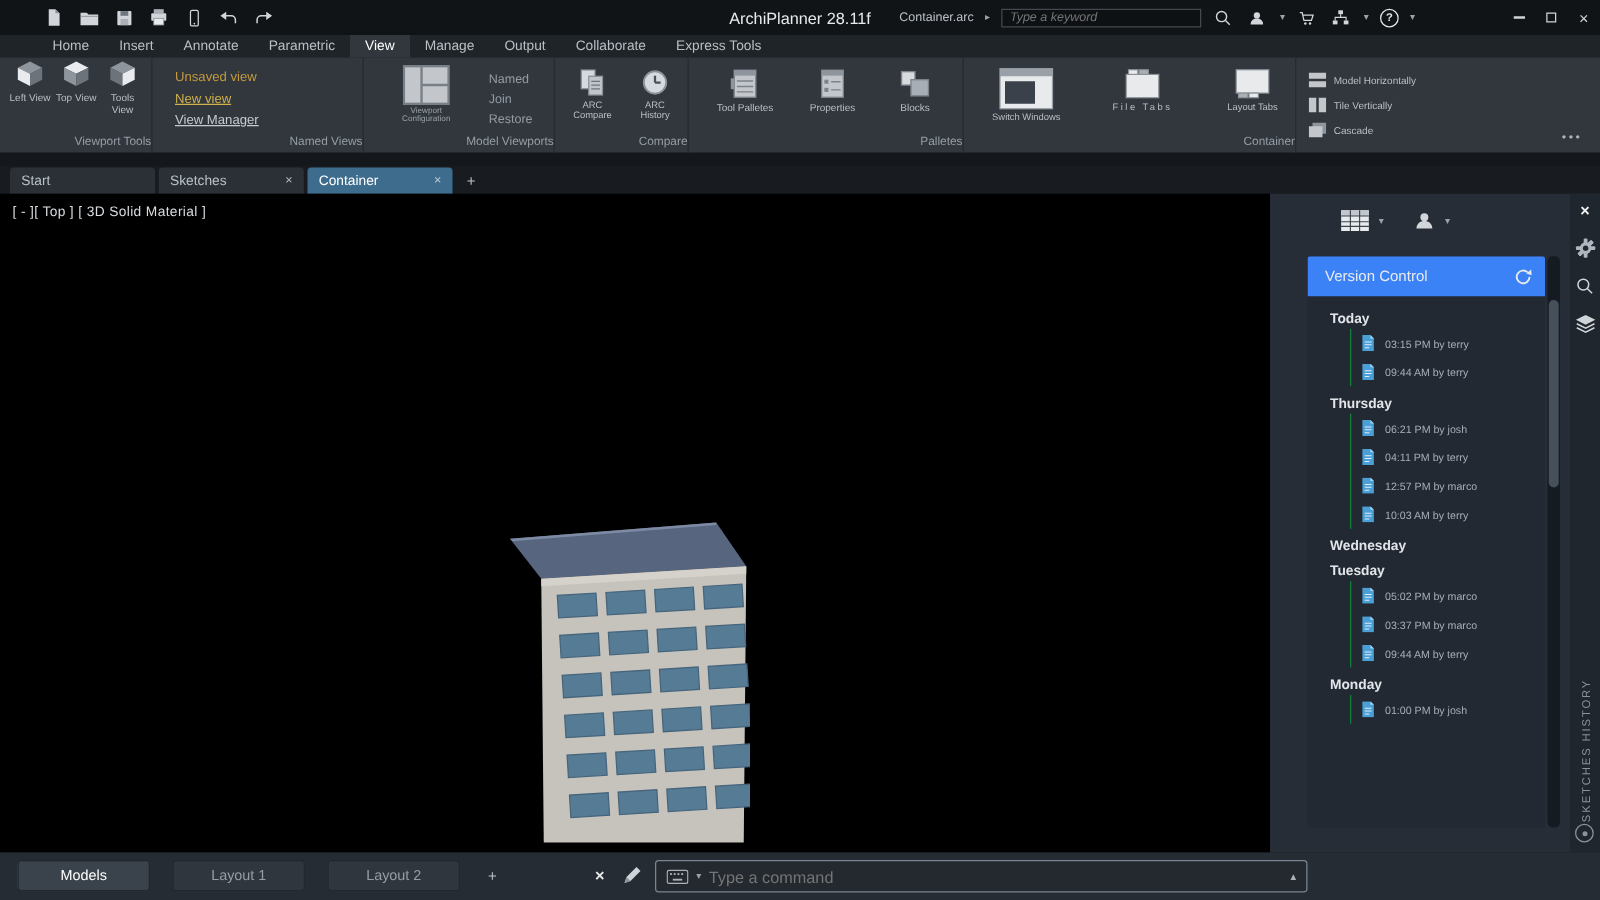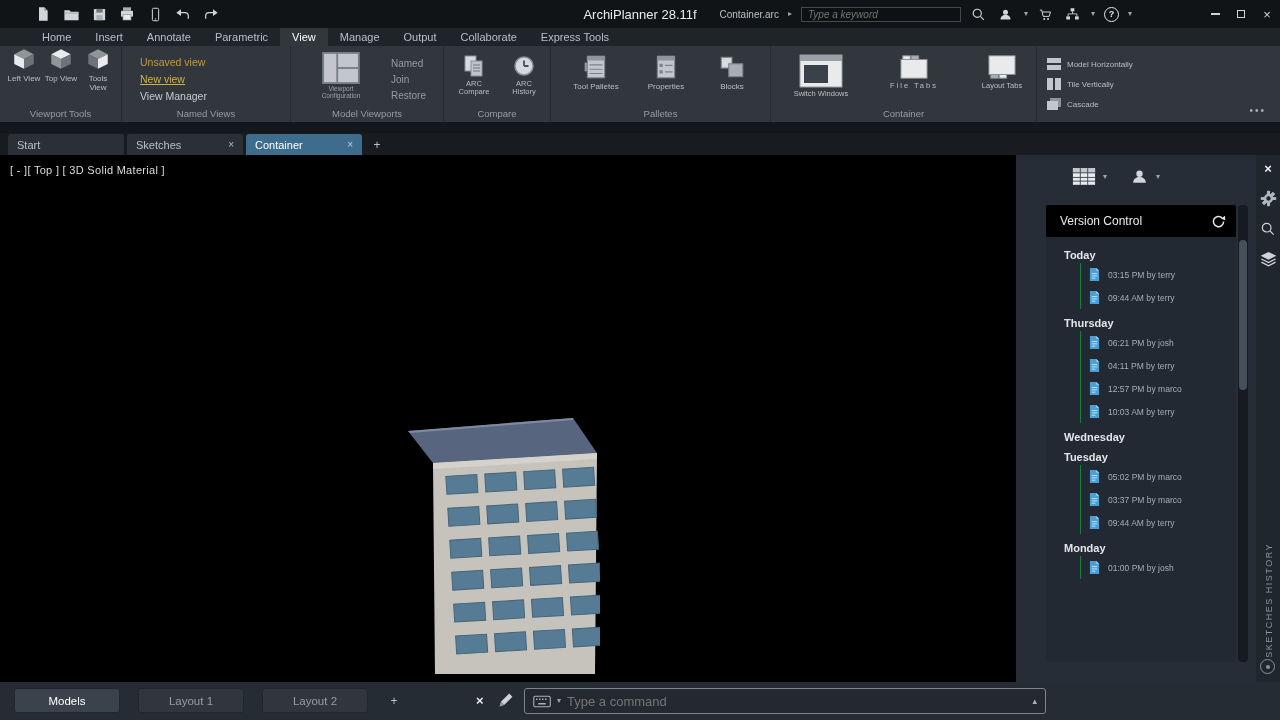--- a/index.html
+++ b/index.html
@@ -26,27 +26,27 @@
 
   
   #menubar { position:absolute; top:28px; left:0; width:1280px; height:18px; background:#1f2428;
     display:flex; align-items:stretch; padding-left:30px; }
   .mtab { display:flex; align-items:center; padding:0 12px; font-size:11px; color:#b9bfc6; cursor:default; }
   .mtab.active { background:#31373d; color:#ffffff; }
 
   
   #ribbon { position:absolute; top:46px; left:0; width:1280px; height:76px; background:#31373d; }
   .rgroup { position:absolute; top:0; height:76px; border-right:1px solid #262b30; }
-  .glabel { position:absolute; bottom:3px; left:0; width:100%; text-align:center; font-size:9.5px; color:#969da5; }
+  .glabel { position:absolute; bottom:3px; left:0; width:100%; text-align:right; font-size:9.5px; color:#969da5; }
   .vbtn { position:absolute; top:0; width:36px; text-align:center; cursor:default; }
   .vbtn .vlbl { font-size:8px; line-height:9px; color:#b9bfc6; margin-top:2px; }
   .nv-item { position:absolute; left:18px; font-size:10.5px; cursor:default; }
   .nv-0 { top:10px; color:#c49a3e; }
   .nv-1 { top:27px; color:#cfb14b; text-decoration:underline; }
-  .nv-2 { top:44px; color:#c6cbd1; }
+  .nv-2 { top:44px; color:#c6cbd1;text-decoration:underline; }
   .mv-config { position:absolute; left:28px; top:6px; width:44px; text-align:center; }
   .mv-config .tiny { font-size:6.5px; line-height:7px; color:#9aa1a8; margin-top:1px; }
   .mv-item { position:absolute; left:100px; font-size:10px; color:#949ba3; cursor:default; }
   .ic-btn { position:absolute; top:8px; text-align:center; cursor:default; }
   .ic-btn .blbl { font-size:7.5px; line-height:8px; color:#b9bfc6; margin-top:2px; }
   .ic-btn .blbl2 { font-size:8px; line-height:9px; color:#b9bfc6; margin-top:2px; }
   .ls2 { letter-spacing:2px; }
   .wa-row { position:absolute; left:10px; display:flex; align-items:center; gap:6px; font-size:8px; color:#b9bfc6; cursor:default; }
   #ribbon-overflow { position:absolute; right:14px; bottom:6px; color:#aab1b8; font-size:10px; letter-spacing:2px; cursor:default; }
 
@@ -63,21 +63,21 @@
   #viewport { position:absolute; top:0; left:0; width:1016px; height:527px; background:#000000; }
   #vp-label { position:absolute; top:9px; left:10px; font-size:11px; color:#d8dcdf; letter-spacing:.3px; cursor:default; }
   #building { position:absolute; left:400px; top:258px; }
 
   
   #rpanel { position:absolute; top:0; left:1016px; width:264px; height:527px; background:#262d36; }
   #rp-toolbar { position:absolute; top:12px; left:56px; display:flex; align-items:center; gap:7px; }
   #rail { position:absolute; top:0; right:0; width:24px; height:527px; background:#20262d; display:flex; flex-direction:column; align-items:center; padding-top:6px; gap:14px; }
   .rail-x { color:#f0f2f4; font-size:13px; font-weight:bold; cursor:default; }
   #vc-box { position:absolute; left:30px; top:50px; width:190px; height:457px; background:#232932; border-radius:2px; overflow:hidden; }
-  #vc-header { height:32px; background:#000000; display:flex; align-items:center; justify-content:space-between; padding:0 10px 0 14px;gap:19px; }
+  #vc-header { height:32px; background:#3b82f6; display:flex; align-items:center; justify-content:space-between; padding:0 10px 0 14px;gap:19px; }
   #vc-title { font-size:12px; color:#e8ebee; }
   #vc-list { padding:4px 0 0 0; }
   .vc-day { margin:8px 0 2px 18px; font-size:11px; font-weight:bold; color:#e2e6ea; }
   .vc-entries { margin-left:34px; border-left:1px solid #15803d; }
   .vc-entry { display:flex; align-items:center; gap:8px; height:23px; padding-left:8px; cursor:default; }
   .vc-entry span { font-size:8.5px; color:#a6aeb7; }
   #vc-scroll { position:absolute; left:222px; top:50px; width:10px; height:457px; background:#161b21; border-radius:4px; }
   #vc-thumb { position:absolute; left:1px; top:35px; width:8px; height:150px; background:#46505b; border-radius:4px; cursor:default; }
   #side-label { position:absolute; right:6px; top:388px; writing-mode:vertical-rl; transform:rotate(180deg);
     font-size:9px; color:#8a939e; letter-spacing:1.5px; }

